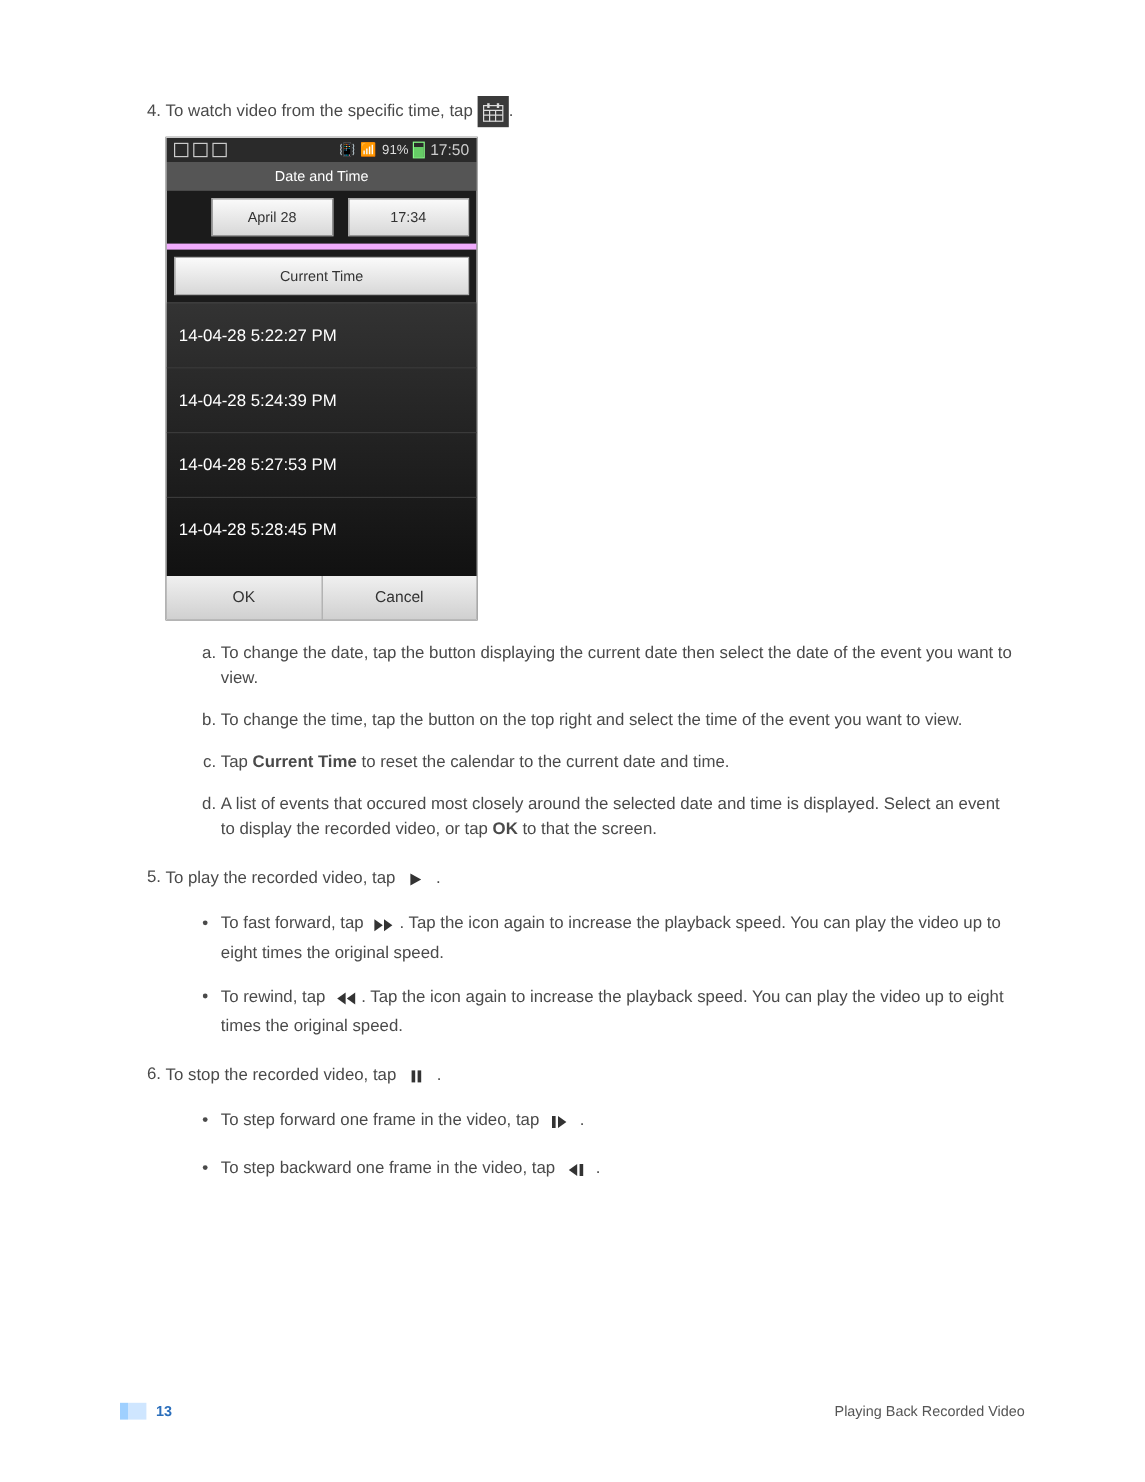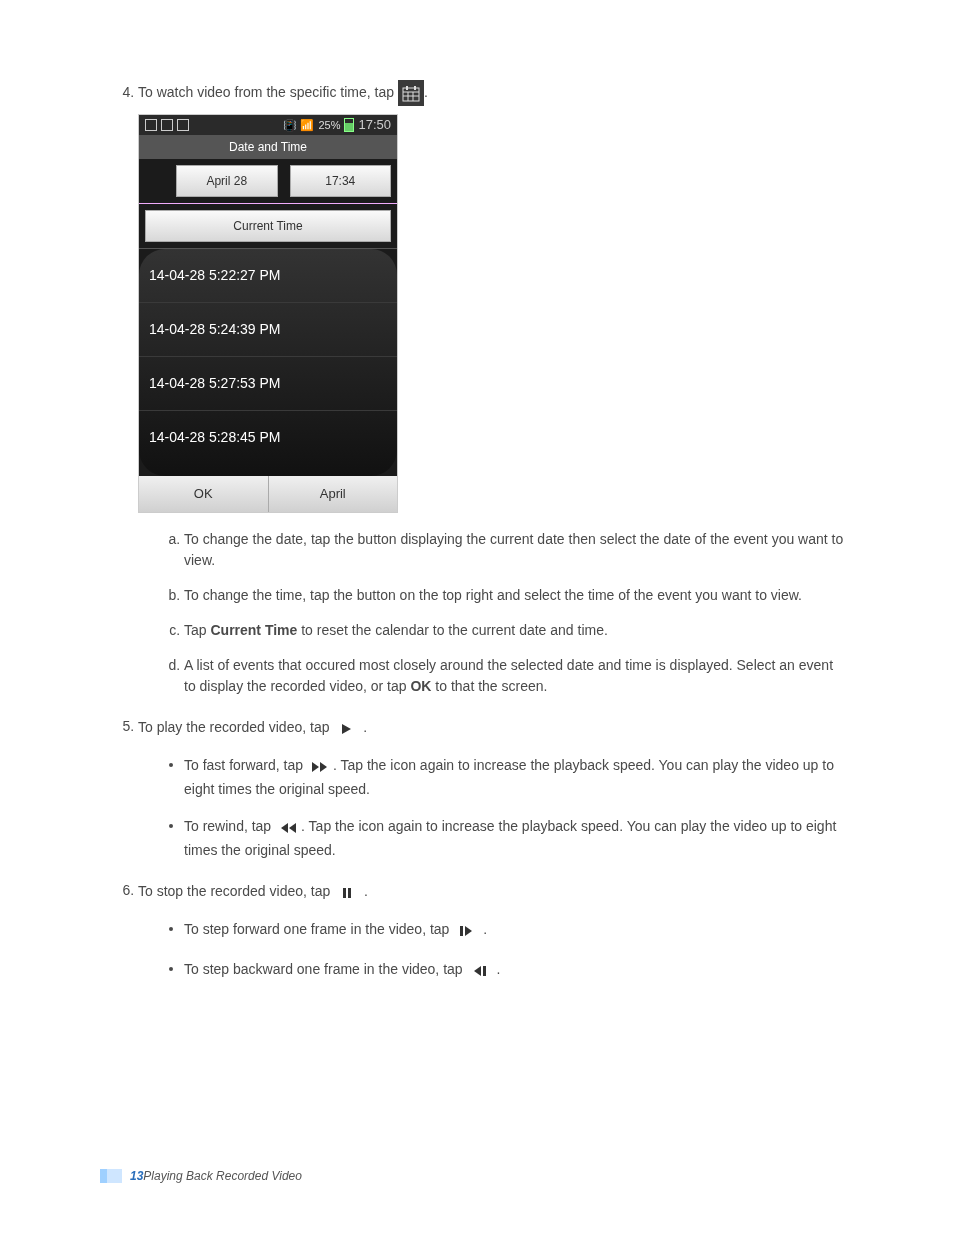--- a/index.html
+++ b/index.html
@@ -16,32 +16,32 @@
   .iconbox{display:inline-block;vertical-align:middle;width:26px;height:26px;line-height:26px;text-align:center;color:#333;}
   .iconbox.dark{background:#3a3a3a;color:#e0e0e0;}
   .iconbox svg{vertical-align:middle;}
   
   .shot{width:258px;margin:8px 0 16px 0;border:1px solid #ccc;background:#1b1b1b;color:#eee;font-size:12px;}
   .statusbar{height:20px;background:#2a2a2a;display:flex;align-items:center;justify-content:space-between;padding:0 6px;font-size:11px;color:#ddd;}
   .status-left{display:flex;gap:4px;}
   .status-right{display:flex;gap:4px;align-items:center;}
   .sb-icon{display:inline-block;width:12px;height:12px;border:1px solid #ccc;box-sizing:border-box;}
   .titlebar{background:#555;color:#fff;font-size:12px;padding:3px 8px;text-align:center;}
-  .row2{display:flex;border-bottom:1px solid #f0abfc;padding-left:31px;}
+  .row2{display:flex;border-bottom:5px solid #f0abfc;padding-left:31px;}
   .row2 .chip{flex:1;margin:6px;background:linear-gradient(#fafafa,#d8d8d8);color:#333;text-align:center;padding:6px 0;font-size:12px;border:1px solid #aaa;}
   .row1 .chip{margin:6px;background:linear-gradient(#fafafa,#d8d8d8);color:#333;text-align:center;padding:6px 0;font-size:12px;border:1px solid #aaa;}
   .row1{border-bottom:1px solid #555;padding:0 0;}
   .evhdr{padding:10px 8px;font-size:12px;color:#ccc;background:linear-gradient(#2b2b2b,#111);}
-  .evbody{background:linear-gradient(#333,#111);border-radius:26px;}
+  .evbody{background:linear-gradient(#333,#111);}
   .evitem{padding:16px 10px;font-size:14px;color:#fff;border-bottom:1px solid #3a3a3a;}
   .botrow{display:flex;background:#d9d9d9;}
   .botrow .bbtn{flex:1;text-align:center;padding:8px 0;color:#333;font-size:13px;background:linear-gradient(#f0f0f0,#d0d0d0);}
   .botrow .bbtn+.bbtn{border-left:1px solid #aaa;}
   
-  .footer{position:absolute;left:100px;right:100px;bottom:50px;display:flex;align-items:center;font-size:12px;color:#555;font-style:italic;}
+  .footer{position:absolute;left:100px;right:100px;bottom:50px;display:flex;justify-content:space-between;align-items:center;font-size:12px;color:#555;}
   .footer .pg{color:#2a6ebb;font-weight:bold;display:flex;align-items:center;gap:8px;}
   .pgicon{width:22px;height:14px;background:linear-gradient(90deg,#9fd0ff 30%,#cfe6ff 30%);}
 </style>
 </head>
 <body>
 
 <div class="page">
 
 <ol class="main" start="4">
 
@@ -60,42 +60,42 @@
     <div class="shot">
       <div class="statusbar">
         <div class="status-left">
           <span class="sb-icon"></span>
           <span class="sb-icon"></span>
           <span class="sb-icon"></span>
         </div>
         <div class="status-right">
           <span>📳</span>
           <span>📶</span>
-          <span>25%</span>
+          <span>91%</span>
           <span style="display:inline-block;width:8px;height:12px;border:1px solid #8f8;background:linear-gradient(to top,#6c6 70%,transparent 70%);"></span>
           <span style="font-size:13px;color:#ccc;">17:50</span>
         </div>
       </div>
       <div class="titlebar">Date and Time</div>
       <div class="row2">
         <div class="chip">April 28</div>
         <div class="chip">17:34</div>
       </div>
       <div class="row1">
         <div class="chip">Current Time</div>
       </div>
       <div class="evbody">
         <div class="evitem">14-04-28  5:22:27 PM</div>
         <div class="evitem">14-04-28  5:24:39 PM</div>
         <div class="evitem">14-04-28  5:27:53 PM</div>
         <div class="evitem" style="border-bottom:none;padding-bottom:28px;">14-04-28  5:28:45 PM</div>
       </div>
       <div class="botrow">
         <div class="bbtn">OK</div>
-        <div class="bbtn">April</div>
+        <div class="bbtn">Cancel</div>
       </div>
     </div>
 
     <ol class="sub">
       <li>To change the date, tap the button displaying the current date then select the date of the event you want to view.</li>
       <li>To change the time, tap the button on the top right and select the time of the event you want to view.</li>
       <li>
         <span>Tap </span><span class="bold">Current Time</span><span> to reset the calendar to the current date and time.</span>
       </li>
       <li>

